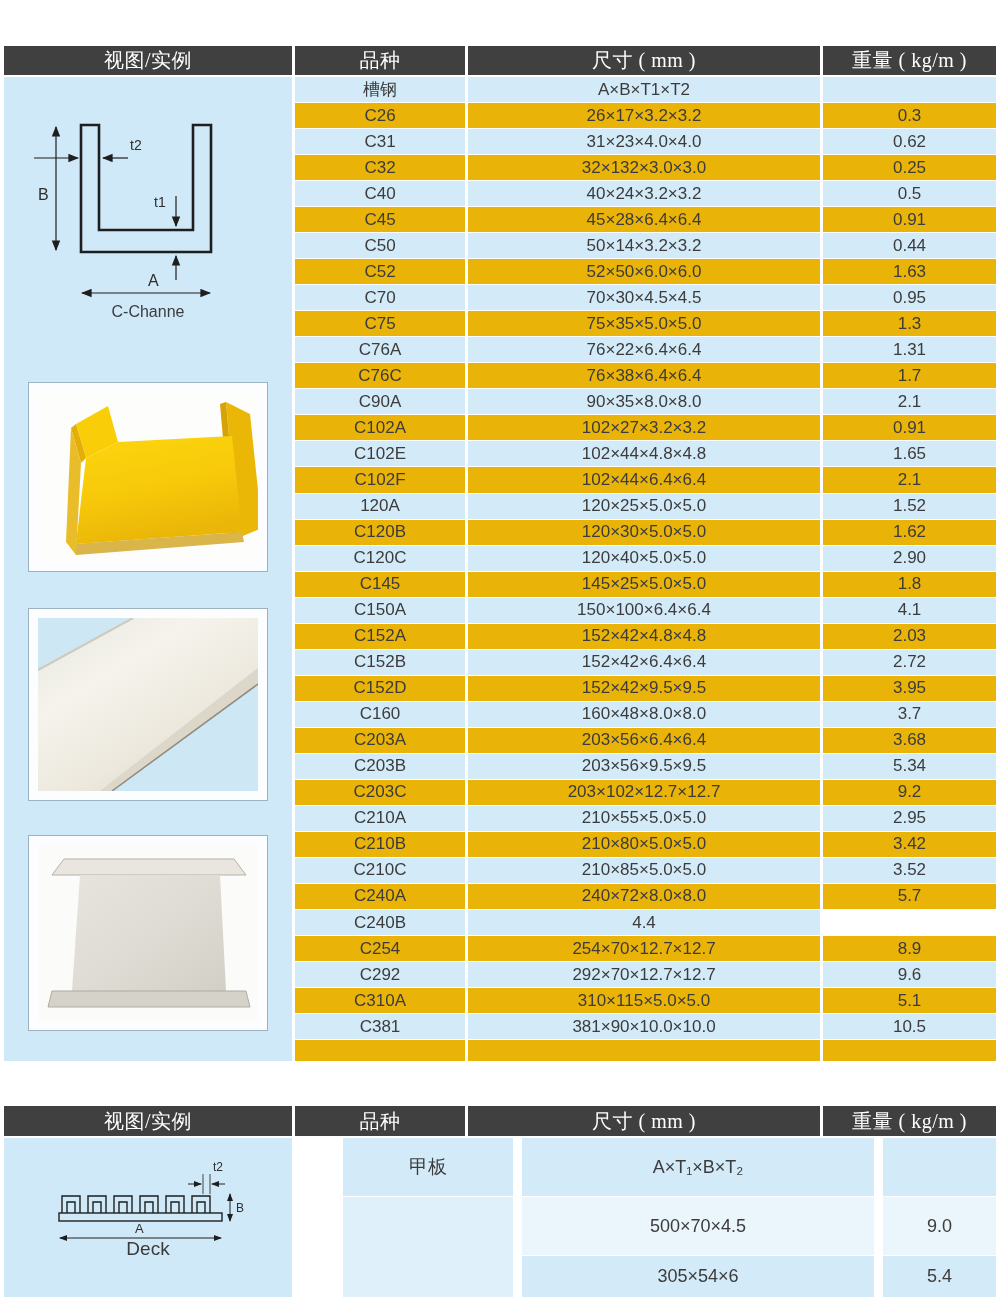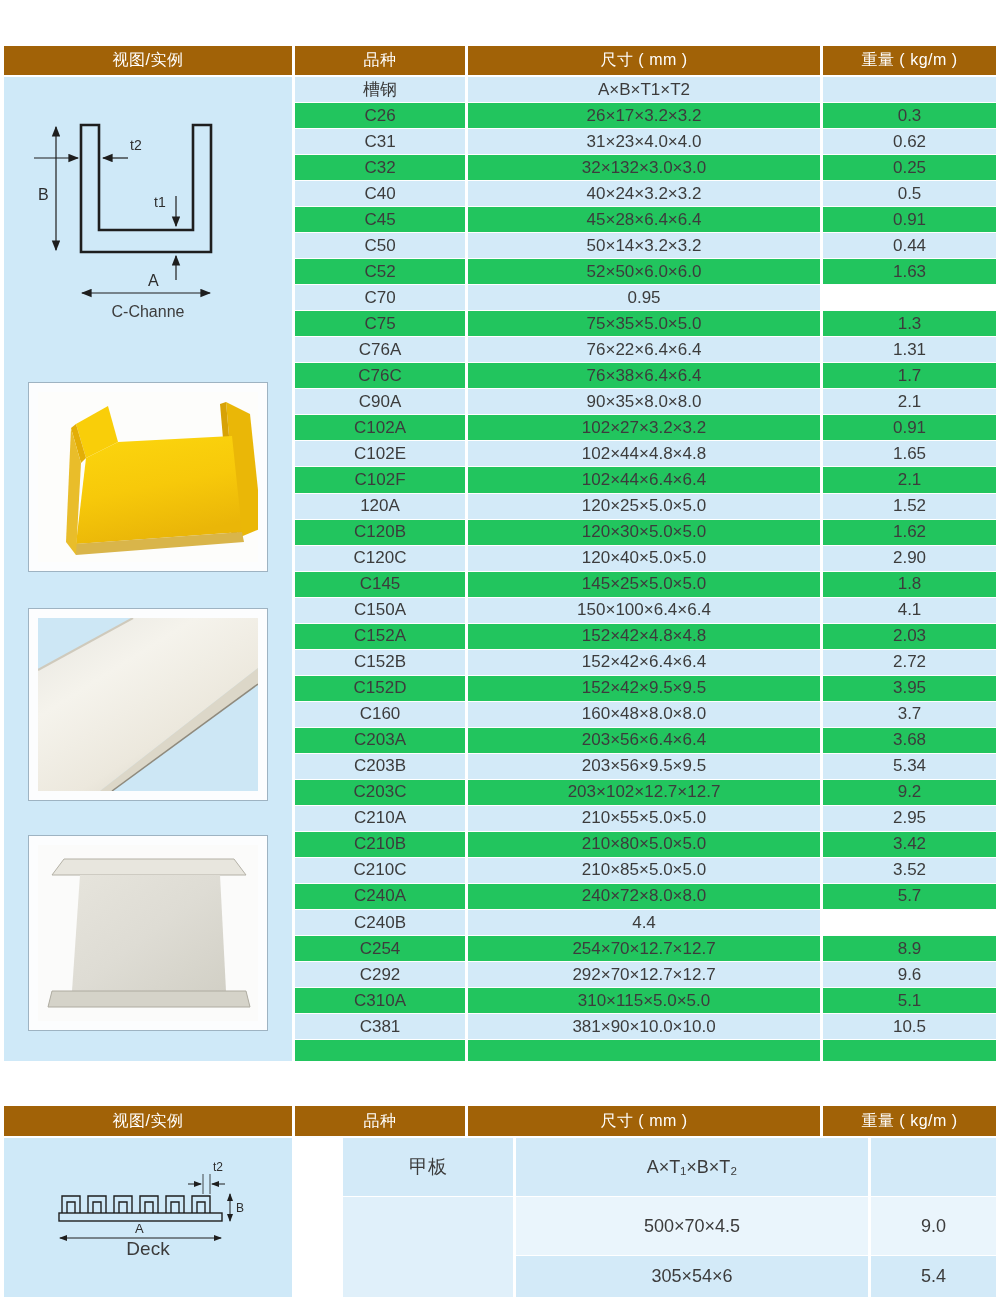--- a/index.html
+++ b/index.html
@@ -9,37 +9,37 @@
     overflow:hidden;
   }
   .tablewrap{position:absolute;left:4px;width:992px;}
   #main-table{top:46px;}
   #deck-table{top:1106px;}
 
   
   .thead{display:grid;grid-template-columns:288px 170px 352px 1fr;column-gap:3px;margin-bottom:2px;}
   #main-table .thead{height:29px;}
   #deck-table .thead{height:30px;}
-  .th{background:#a16207;color:#ffffff;font-size:16px;display:flex;align-items:center;justify-content:center;letter-spacing:.5px;}
+  .th{background:#404040;color:#ffffff;font-size:20px;display:flex;align-items:center;justify-content:center;letter-spacing:.5px;font-family:Liberation Serif, serif;}
 
   
   .tbody{display:grid;grid-template-columns:288px 1fr;column-gap:3px;}
   #main-table .tbody{height:984px;}
   #deck-table .tbody{height:159px;}
   .panel{background:#cfe9f8;position:relative;}
 
   .rows{display:flex;flex-direction:column;gap:1px;height:100%;}
   .trow{flex:1 1 0;display:grid;grid-template-columns:170px 352px 1fr;column-gap:3px;}
   .trow.fill{flex:0 0 21px;}
   .cell{display:flex;align-items:center;justify-content:center;font-size:17px;}
   .trow.dark .cell{background:#d3eaf8;}
-  .trow.light .cell{background:#22c55e;}
+  .trow.light .cell{background:#eab308;}
 
   
-  .deckgrid{display:grid;grid-template-columns:170px 352px 1fr;grid-template-rows:58px 58px 1fr;gap:1px 3px;height:100%;padding-left:48px;}
+  .deckgrid{display:grid;grid-template-columns:170px 352px 1fr;grid-template-rows:58px 58px 1fr;gap:1px 9px;height:100%;padding-left:48px;}
   .dcell{display:flex;align-items:center;justify-content:center;font-size:18px;}
   .dcell.dark{background:#d3eaf8;}
   .dcell.light{background:#eaf5fc;}
   .dcell.mid{background:#e0f0fa;}
   .dcell.name{font-size:19px;}
   .span2{grid-row:2 / 4;}
 
   
   .diagram-svg{position:absolute;left:0;top:23px;}
   .caption{position:absolute;left:0;width:100%;text-align:center;font-size:16px;color:#3c3c3c;}
@@ -191,20 +191,21 @@
           <div class="cell col-size">50×14×3.2×3.2</div>
           <div class="cell col-weight">0.44</div>
         </div>
         <div class="trow light">
           <div class="cell col-name">C52</div>
           <div class="cell col-size">52×50×6.0×6.0</div>
           <div class="cell col-weight">1.63</div>
         </div>
         <div class="trow dark">
           <div class="cell col-name">C70</div>
+          <div class="cell col-size">70×30×4.5×4.5</div>
           <div class="cell col-weight">0.95</div>
         </div>
         <div class="trow light">
           <div class="cell col-name">C75</div>
           <div class="cell col-size">75×35×5.0×5.0</div>
           <div class="cell col-weight">1.3</div>
         </div>
         <div class="trow dark">
           <div class="cell col-name">C76A</div>
           <div class="cell col-size">76×22×6.4×6.4</div>

